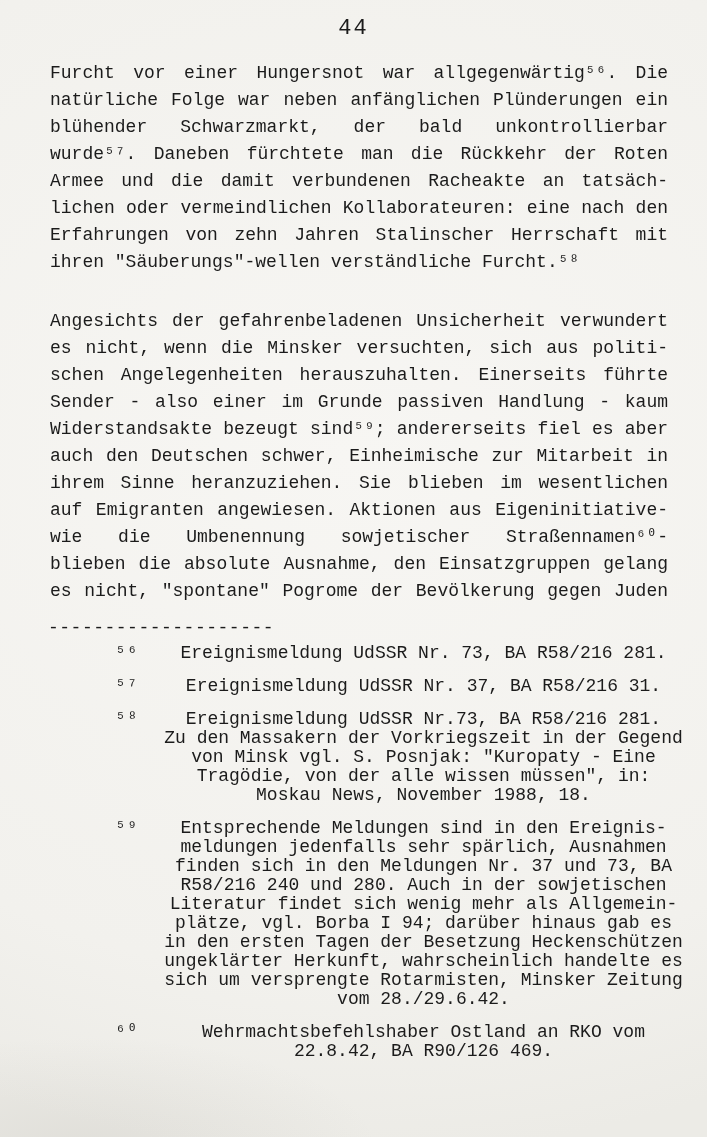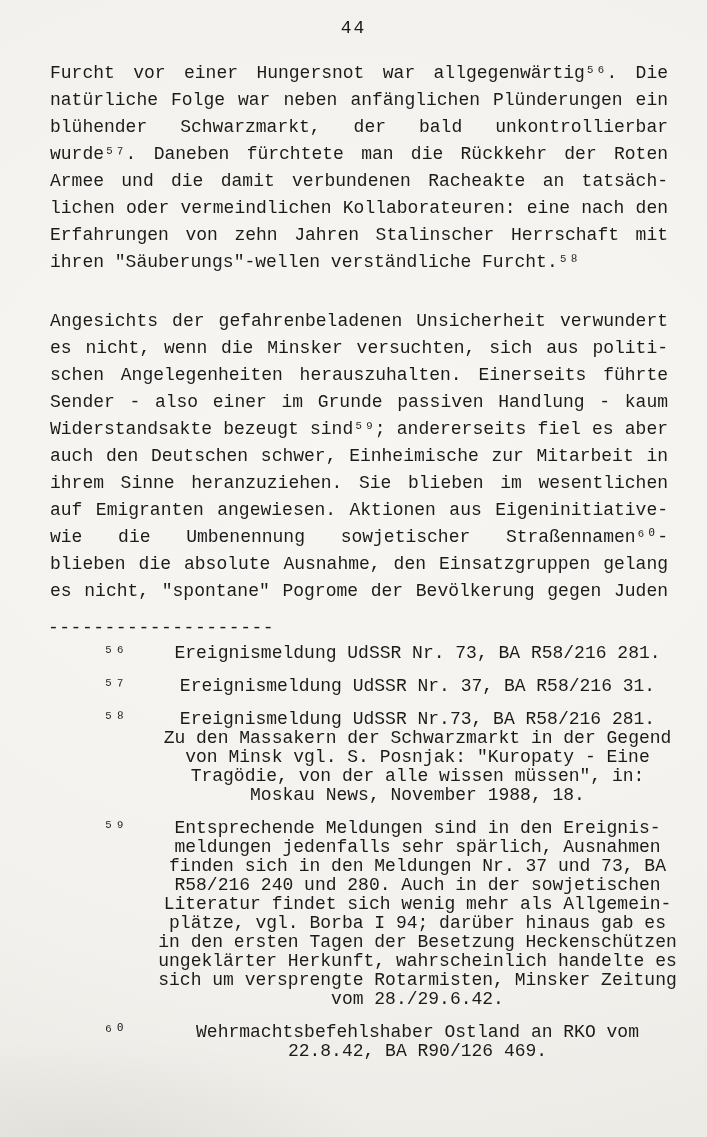--- a/index.html
+++ b/index.html
@@ -16,21 +16,21 @@
       radial-gradient(ellipse 420px 160px at 12% 101%, rgba(120,115,105,0.10), rgba(0,0,0,0) 70%),
       radial-gradient(ellipse 900px 700px at 50% 40%, #f7f6f3 0%, #f2f1ed 75%, #ecebe6 100%);
     color: #1b1b1b;
     font-family: "Liberation Mono", "DejaVu Sans Mono", monospace;
     overflow: hidden;
     box-sizing: border-box;
     padding-top: 16px;
   }
   .page-number {
     text-align: center;
-    font-size: 18px;
+    font-size: 22px;
     line-height: 25px;
     letter-spacing: 2px;
   }
   .body-text {
     margin: 19px 0 0 50px;
     width: 618px;
     font-size: 18px;
   }
   .paragraph { margin: 0 0 32px 0; }
   .paragraph:last-child { margin-bottom: 16px; }
@@ -54,20 +54,21 @@
     white-space: pre;
   }
   .footnotes {
     margin: 9px 0 0 103px;
     font-size: 18px;
   }
   .footnote {
     display: flex;
     align-items: flex-start;
     margin-bottom: 14px;
+    margin-left: 12px;
   }
   .fn-marker {
     flex: 0 0 25px;
     line-height: 19px;
     letter-spacing: 1px;
   }
   .fn-lines { flex: 1 1 auto; }
   .fn-line {
     line-height: 19px;
     white-space: pre;
@@ -118,21 +119,21 @@
       <div class="footnote">
         <span class="fn-marker">⁵⁷</span>
         <div class="fn-lines">
           <div class="fn-line">Ereignismeldung UdSSR Nr. 37, BA R58/216 31.</div>
         </div>
       </div>
       <div class="footnote">
         <span class="fn-marker">⁵⁸</span>
         <div class="fn-lines">
           <div class="fn-line">Ereignismeldung UdSSR Nr.73, BA R58/216 281.</div>
-          <div class="fn-line">Zu den Massakern der Schwarzmarkt in der Gegend</div>
+          <div class="fn-line">Zu den Massakern der Vorkriegszeit in der Gegend</div>
           <div class="fn-line">von Minsk vgl. S. Posnjak: "Kuropaty - Eine</div>
           <div class="fn-line">Tragödie, von der alle wissen müssen", in:</div>
           <div class="fn-line">Moskau News, November 1988, 18.</div>
         </div>
       </div>
       <div class="footnote">
         <span class="fn-marker">⁵⁹</span>
         <div class="fn-lines">
           <div class="fn-line">Entsprechende Meldungen sind in den Ereignis-</div>
           <div class="fn-line">meldungen jedenfalls sehr spärlich, Ausnahmen</div>

